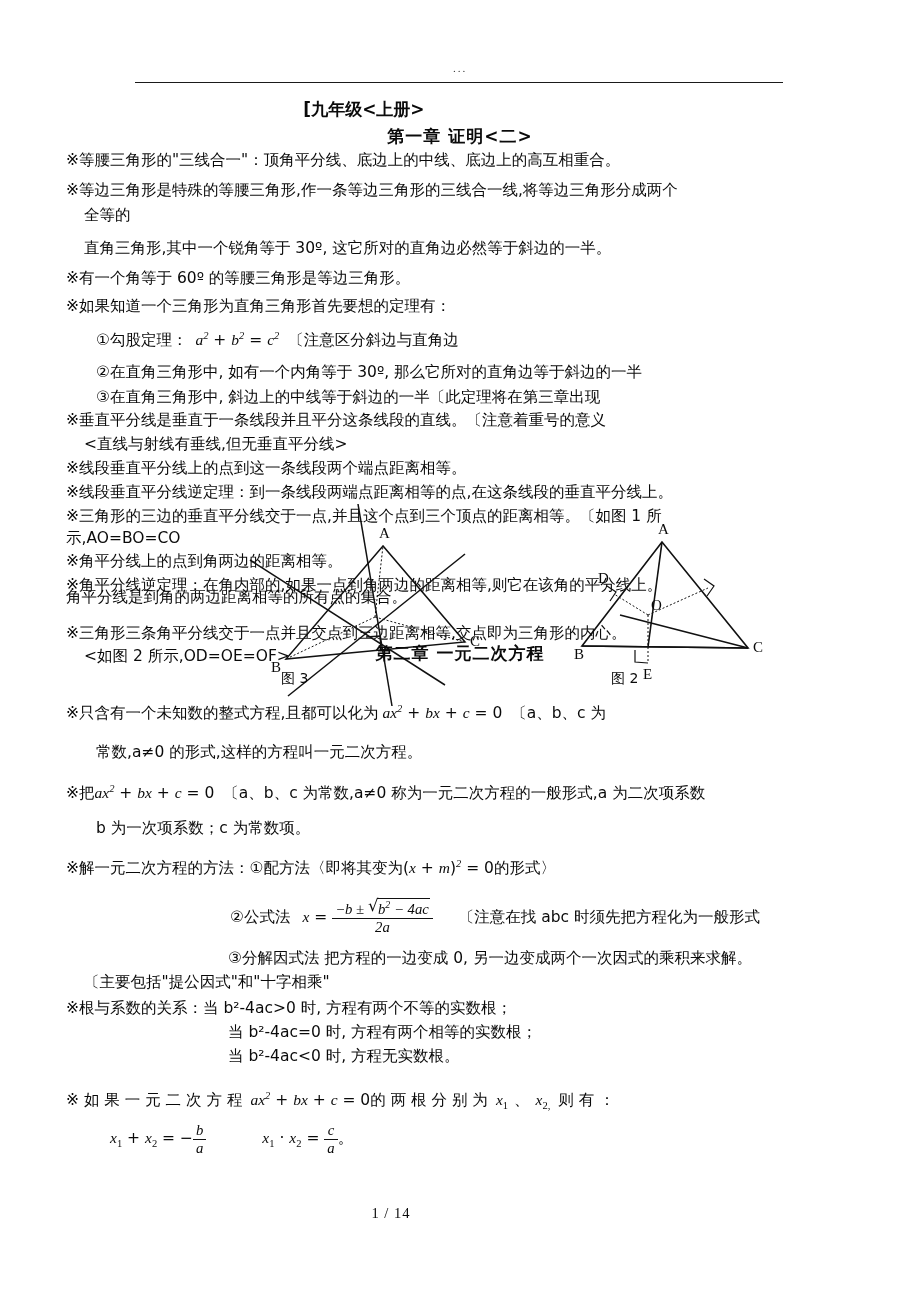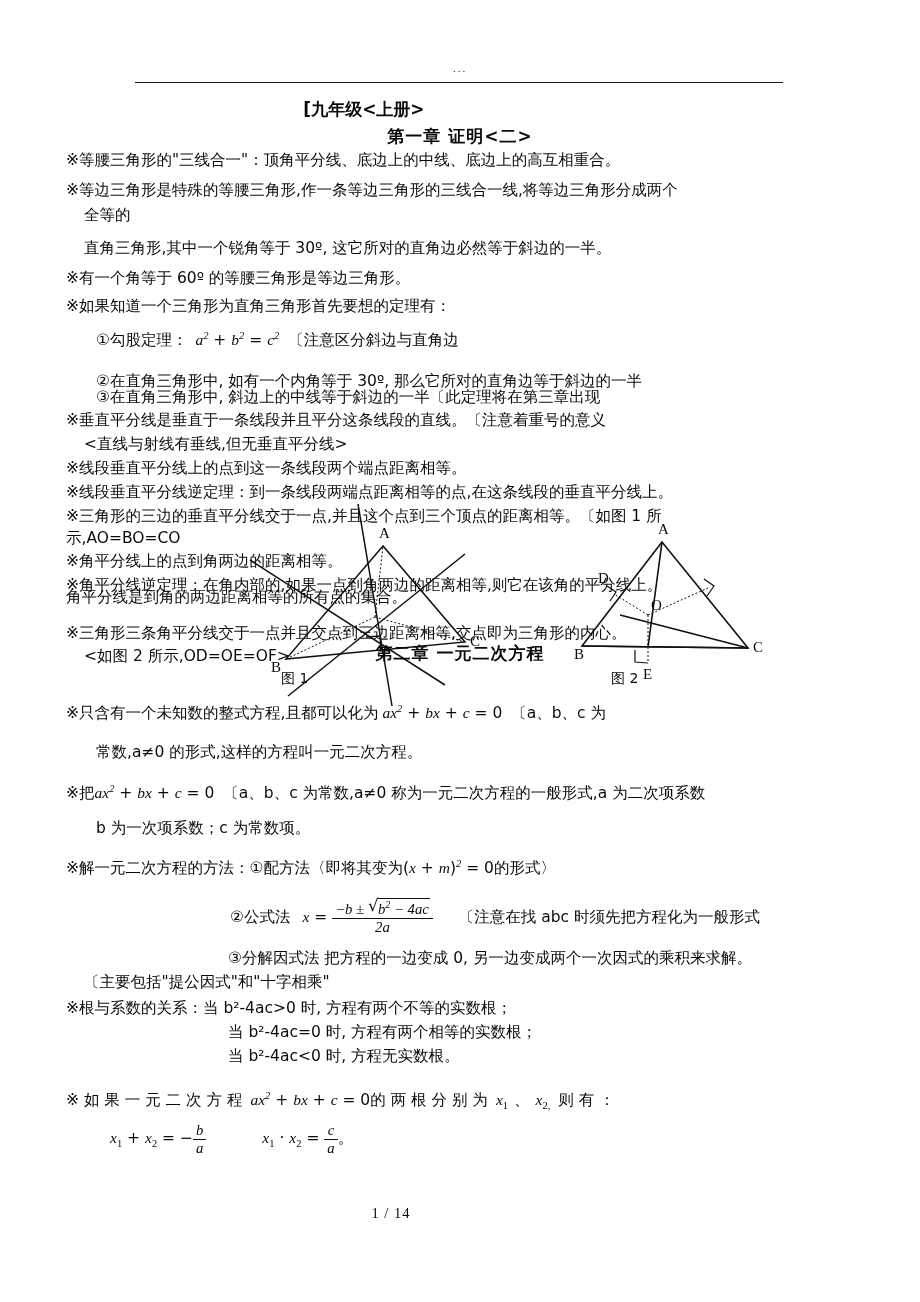--- a/index.html
+++ b/index.html
@@ -94,21 +94,21 @@
   <div class="ln" style="left:66px;  top:182px;">※等边三角形是特殊的等腰三角形,作一条等边三角形的三线合一线,将等边三角形分成两个</div>
   <div class="ln" style="left:84px;  top:207px;">全等的</div>
   <div class="ln" style="left:84px;  top:240px;">直角三角形,其中一个锐角等于 30º, 这它所对的直角边必然等于斜边的一半。</div>
   <div class="ln" style="left:66px;  top:270px;">※有一个角等于 60º 的等腰三角形是等边三角形。</div>
   <div class="ln" style="left:66px;  top:298px;">※如果知道一个三角形为直角三角形首先要想的定理有：</div>
 
   <div class="ln" style="left:96px; top:330px;">
     <span>①勾股定理：</span><span style="display:inline-block;width:8px;"></span><span><i class="mi">a</i><sup class="ex">2</sup> + <i class="mi">b</i><sup class="ex">2</sup> = <i class="mi">c</i><sup class="ex">2</sup></span><span style="display:inline-block;width:9px;"></span><span>〔注意区分斜边与直角边</span>
   </div>
 
-  <div class="ln" style="left:96px;  top:364px;margin-top:9px;">②在直角三角形中, 如有一个内角等于 30º, 那么它所对的直角边等于斜边的一半</div>
+  <div class="ln" style="left:96px;  top:364px;">②在直角三角形中, 如有一个内角等于 30º, 那么它所对的直角边等于斜边的一半</div>
   <div class="ln" style="left:66px;  top:412px;">※垂直平分线是垂直于一条线段并且平分这条线段的直线。〔注意着重号的意义</div>
   <div class="ln" style="left:96px;  top:389px;">③在直角三角形中, 斜边上的中线等于斜边的一半〔此定理将在第三章出现</div>
   <div class="ln" style="left:84px;  top:436px;">&lt;直线与射线有垂线,但无垂直平分线&gt;</div>
   <div class="ln" style="left:66px;  top:460px;">※线段垂直平分线上的点到这一条线段两个端点距离相等。</div>
   <div class="ln" style="left:66px;  top:484px;">※线段垂直平分线逆定理：到一条线段两端点距离相等的点,在这条线段的垂直平分线上。</div>
   <div class="ln" style="left:66px;  top:508px;">※三角形的三边的垂直平分线交于一点,并且这个点到三个顶点的距离相等。〔如图 1 所</div>
   <div class="ln" style="left:66px;  top:530px;">示,AO=BO=CO</div>
   <div class="ln" style="left:66px;  top:553px;">※角平分线上的点到角两边的距离相等。</div>
   <div class="ln" style="left:66px;  top:577px;">※角平分线逆定理：在角内部的,如果一点到角两边的距离相等,则它在该角的平分线上。</div>
   <div class="ln" style="left:66px;  top:589px;">角平分线是到角的两边距离相等的所有点的集合。</div>
@@ -127,21 +127,21 @@
       <line x1="135" y1="97" x2="143" y2="26" stroke="#111" stroke-width="1" stroke-dasharray="2,2"></line>
       <line x1="135" y1="97" x2="46" y2="139" stroke="#111" stroke-width="1" stroke-dasharray="2,2"></line>
       <line x1="135" y1="97" x2="225" y2="122" stroke="#111" stroke-width="1" stroke-dasharray="2,2"></line>
 
       <polyline points="126,117 140,116 141,130" fill="none" stroke="#111" stroke-width="1.3"></polyline>
       <text class="lbl" x="139" y="18">A</text>
       <text class="lbl" x="31" y="152">B</text>
       <text class="lbl" x="230" y="126">C</text>
     </svg>
   </div>
-  <div class="fig-cap" style="left:281px; top:670px;">图 1</div>
+  <div class="fig-cap" style="left:281px; top:670px;">图 3</div>
 
   <div class="fig" style="left:580px; top:520px;">
     <svg width="270" height="180" viewBox="0 0 270 180">
 
       <polygon points="82,22 2,126 168,128" fill="none" stroke="#111" stroke-width="1.6"></polygon>
 
       <line x1="82" y1="22" x2="68" y2="127" stroke="#111" stroke-width="1.6"></line>
       <line x1="2" y1="126" x2="168" y2="128" stroke="#111" stroke-width="1.6"></line>
       <line x1="168" y1="128" x2="40" y2="95" stroke="#111" stroke-width="1.6"></line>
 

